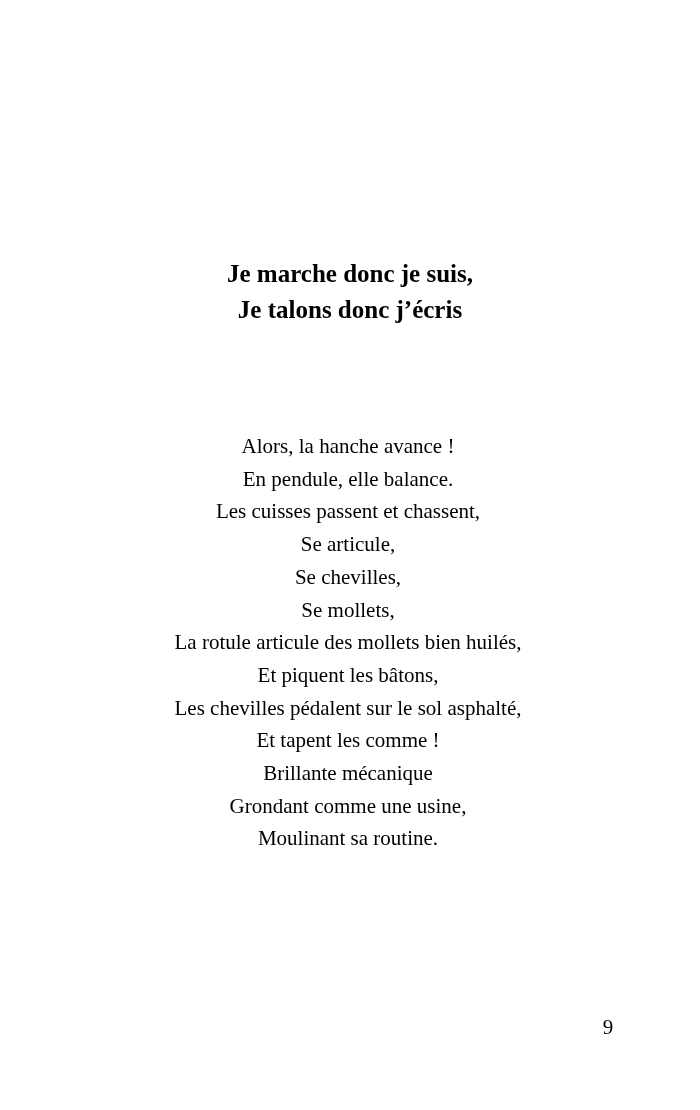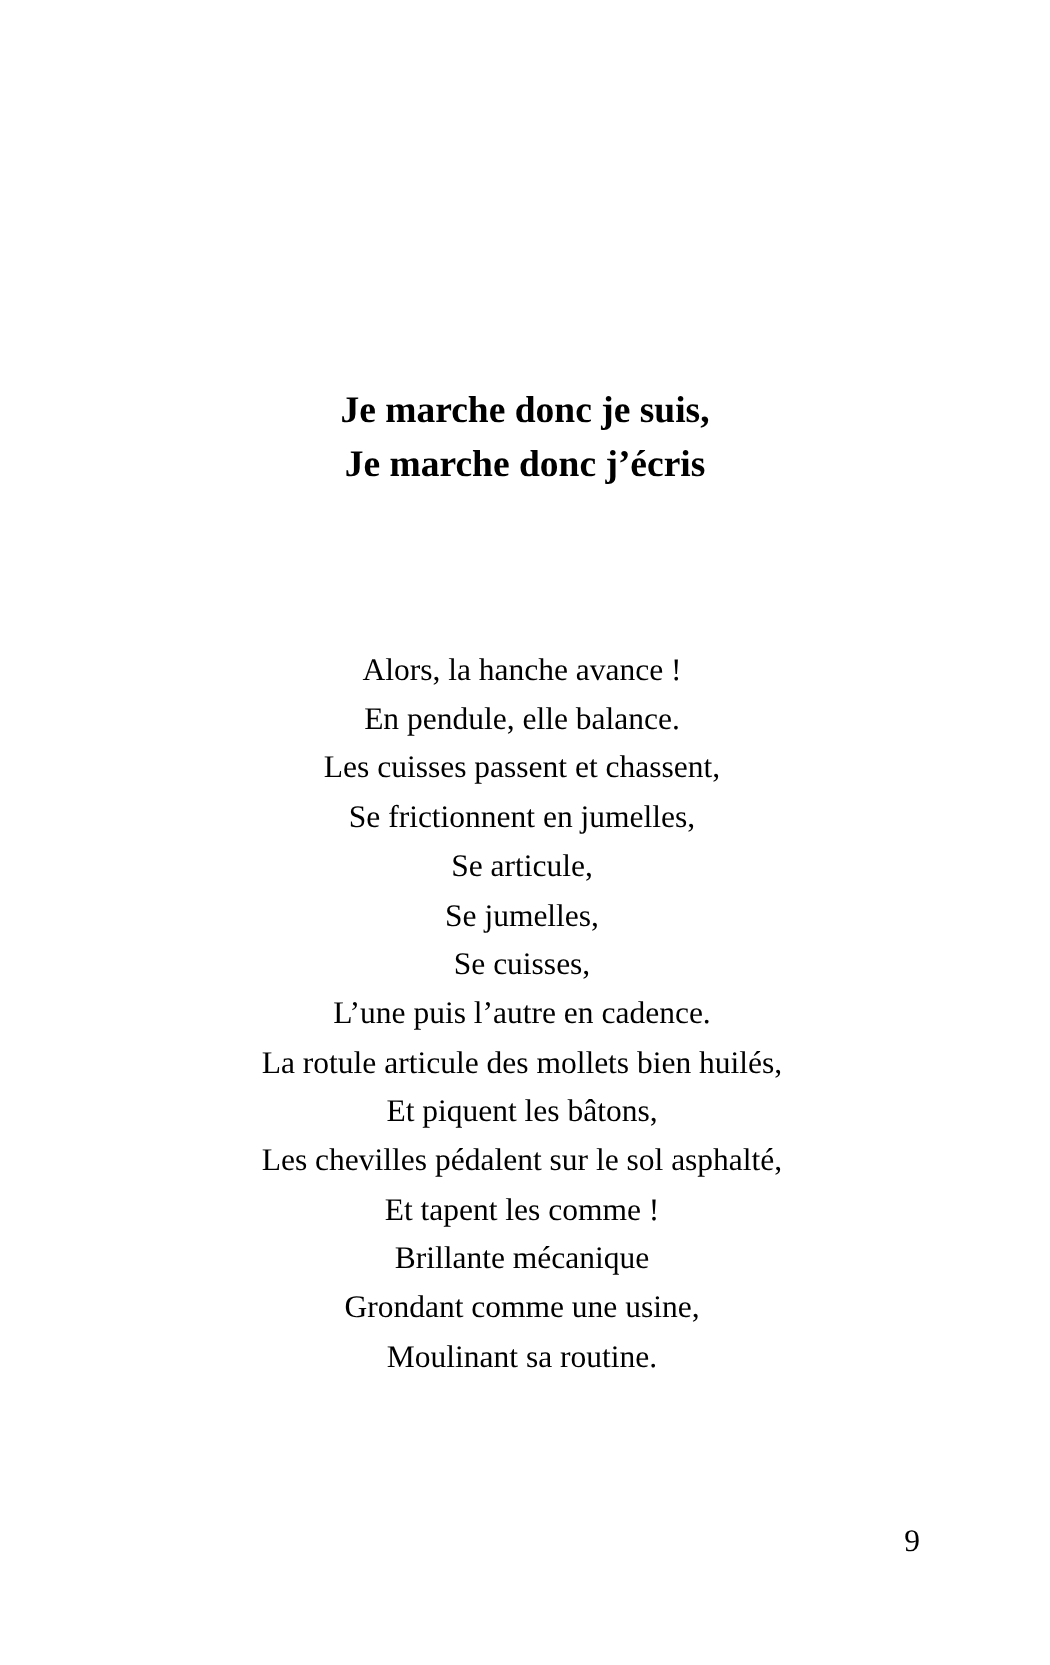--- a/index.html
+++ b/index.html
@@ -51,32 +51,30 @@
       font-size: 21px;
       line-height: 28px;
     }
   </style>
 </head>
 <body>
 
 <div class="page">
   <div class="title">
     <div>Je marche donc je suis,</div>
-    <div>Je marche donc j’écris</div>
+    <div>Je talons donc j’écris</div>
   </div>
 
   <div class="poem">
     <div>Alors, la hanche avance !</div>
     <div>En pendule, elle balance.</div>
     <div>Les cuisses passent et chassent,</div>
-    <div>Se frictionnent en jumelles,</div>
     <div>Se articule,</div>
-    <div>Se jumelles,</div>
-    <div>Se cuisses,</div>
-    <div>L’une puis l’autre en cadence.</div>
+    <div>Se chevilles,</div>
+    <div>Se mollets,</div>
     <div>La rotule articule des mollets bien huilés,</div>
     <div>Et piquent les bâtons,</div>
     <div>Les chevilles pédalent sur le sol asphalté,</div>
     <div>Et tapent les comme !</div>
     <div>Brillante mécanique</div>
     <div>Grondant comme une usine,</div>
     <div>Moulinant sa routine.</div>
   </div>
 
   <div class="page-number">9</div>

